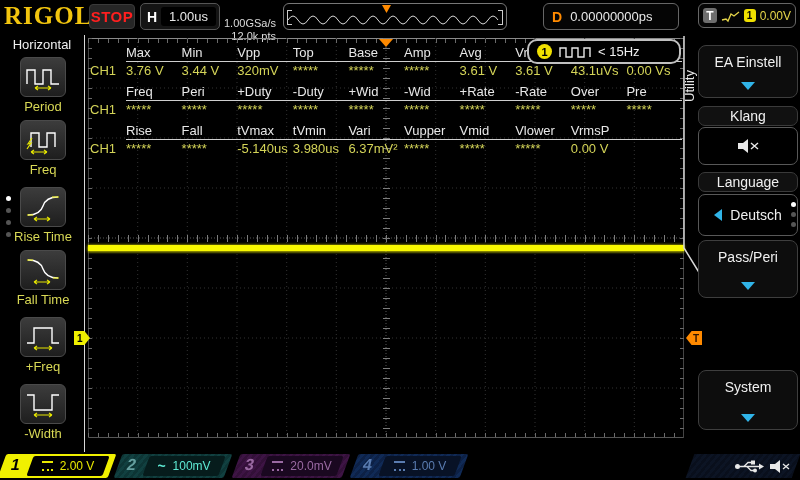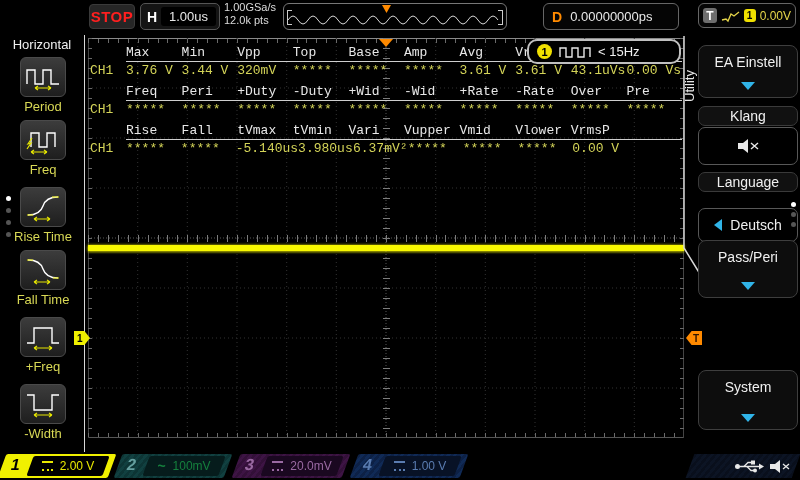--- a/index.html
+++ b/index.html
@@ -8,21 +8,21 @@
   .abs{position:absolute;}
 
   
   .logo{left:4px;top:2px;font-family:"Liberation Serif",serif;font-weight:bold;font-size:25px;color:#f2c50e;letter-spacing:1px;}
   .stopbox{left:89px;top:4px;width:44px;height:23px;background:#262626;border-radius:4px;border:1px solid #3a3a3a;
            color:#ff1f1f;font-weight:bold;font-size:15px;display:flex;align-items:center;justify-content:center;letter-spacing:.5px;}
   .hbox{left:140px;top:3px;width:78px;height:25px;background:#141414;border:1px solid #555;border-radius:5px;
         display:flex;align-items:center;}
   .hletter{color:#fff;font-weight:bold;font-size:14px;margin:0 4px 0 6px;}
   .hval{flex:1;background:#000;height:19px;border-radius:3px;color:#e8e8e8;font-size:13px;display:flex;align-items:center;justify-content:center;margin-right:3px;}
-  .acq{left:224px;top:1px;color:#dcdcdc;font-size:11px;line-height:13px;}
+  .acq{left:224px;top:17px;color:#dcdcdc;font-size:11px;line-height:13px;text-align:right;}
   .preview{left:283px;top:3px;width:222px;height:25px;background:#000;border:1px solid #777;border-radius:6px;}
   .bracketL{left:3px;top:6px;width:4px;height:13px;border-left:1px solid #ccc;border-top:1px solid #ccc;border-bottom:1px solid #ccc;}
   .bracketR{right:3px;top:6px;width:4px;height:13px;border-right:1px solid #ccc;border-top:1px solid #ccc;border-bottom:1px solid #ccc;}
   .pvmark{left:98px;top:1px;width:9px;height:8px;background:#ff8a00;clip-path:polygon(0 0,100% 0,50% 100%);}
   .dbox{left:543px;top:3px;width:134px;height:25px;background:#050505;border:1px solid #666;border-radius:6px;display:flex;align-items:center;}
   .dletter{color:#ff8a00;font-weight:bold;font-size:14px;margin:0 8px 0 8px;}
   .dval{color:#e8e8e8;font-size:13px;flex:1;margin-right:6px;}
   .tbox{left:698px;top:3px;width:98px;height:25px;background:#050505;border:1px solid #666;border-radius:6px;display:flex;align-items:center;gap:4px;padding:0 4px;box-sizing:border-box;}
   .tletter{width:15px;height:15px;background:#6e6e6e;border-radius:3px;color:#fff;font-weight:bold;font-size:12px;display:flex;align-items:center;justify-content:center;}
   .tsrc{width:13px;height:13px;background:#f0e000;border-radius:3px;color:#000;font-weight:bold;font-size:10px;display:flex;align-items:center;justify-content:center;}
@@ -48,21 +48,21 @@
   .comb-r{left:592px;top:0;width:4px;height:400px;background:repeating-linear-gradient(180deg,#6a6a6a 0 1px,transparent 1px 10px);}
   .trace{left:0;top:207px;width:596px;height:6px;background:#f8f800;box-shadow:0 0 3px rgba(255,255,0,.9),0 2px 2px rgba(160,160,0,.45);}
   .trigpos{left:379px;top:39px;width:0;height:0;border-left:7px solid transparent;border-right:7px solid transparent;border-top:8px solid #ff8a00;}
   .chmark{left:74px;top:331px;width:16px;height:14px;background:#f0f000;clip-path:polygon(0 0,65% 0,100% 50%,65% 100%,0 100%);
           color:#000;font-size:10px;font-weight:bold;display:flex;align-items:center;justify-content:flex-start;padding-left:3px;box-sizing:border-box;}
   .tmark{left:686px;top:331px;width:16px;height:14px;background:#ff8a00;clip-path:polygon(35% 0,100% 0,100% 100%,35% 100%,0 50%);
          color:#301500;font-size:10px;font-weight:bold;display:flex;align-items:center;justify-content:flex-end;padding-right:3px;box-sizing:border-box;}
 
   
   .mtable{left:90px;top:45px;width:592px;}
-  .mgroup{margin-bottom:6px;font-family:Liberation Mono, monospace;}
+  .mgroup{margin-bottom:6px;}
   .mhead{position:relative;display:grid;grid-template-columns:36px repeat(10,1fr);height:17px;color:#e8e8e8;font-size:13px;}
   .mhead::after{content:"";position:absolute;left:36px;right:0;bottom:0;height:1px;background:#cfcfcf;}
   .mvals{display:grid;grid-template-columns:36px repeat(10,1fr);height:16px;color:#d4d458;font-size:13px;align-items:center;}
   .mh,.mv{white-space:nowrap;overflow:visible;}
   .mlabel{color:#d4d458;}
 
   
   .popup{left:527px;top:39px;width:154px;height:25px;background:#000;border:2px solid #c0c0c0;border-radius:10px;
          display:flex;align-items:center;gap:6px;padding:0 8px;box-sizing:border-box;z-index:5;}
   .popup-badge{width:15px;height:15px;border-radius:50%;background:#f0e000;color:#000;font-size:11px;font-weight:bold;
@@ -92,33 +92,34 @@
   .ch2 .chnum{color:#66a0a0;}
   .ch3 .chnum{color:#9a6aa2;}
   .ch4 .chnum{color:#5a7cb0;}
   .chbox{position:absolute;left:28px;top:2px;width:76px;height:20px;transform:skewX(-20deg);border-radius:2px;}
   .ch1 .chbox{background:#000;}
   .ch2 .chbox{background:#061c1c;}
   .ch3 .chbox{background:#1a0820;}
   .ch4 .chbox{background:#081226;}
   .chcontent{position:absolute;left:30px;top:3px;width:72px;height:18px;display:flex;align-items:center;justify-content:center;gap:7px;font-size:12px;}
   .ch1 .chcontent{color:#e8e800;}
-  .ch2 .chcontent{color:#15803d;text-align:center;}
+  .ch2 .chcontent{color:#5eead4;text-align:center;}
   .ch3 .chcontent{color:#9a6aa2;}
   .ch4 .chcontent{color:#5a7cb0;}
   .dc-icon{display:inline-block;width:11px;height:6px;border-top:2px solid currentColor;border-bottom:2px dotted currentColor;}
   .ac-icon::after{content:"~";font-weight:bold;font-size:14px;}
   .statbox{left:690px;top:454px;width:106px;height:24px;}
   .statbg{position:absolute;inset:0;transform:skewX(-20deg);background:repeating-linear-gradient(115deg,#090f1c 0 3px,#0c1424 3px 6px);}
 </style>
 </head>
 <body>
 
 <div id="screen">
 
+  <div class="abs logo">RIGOL</div>
   <div class="abs stopbox">STOP</div>
 
   <div class="abs hbox">
     <span class="hletter">H</span>
     <span class="hval">1.00us</span>
   </div>
 
   <div class="abs acq">
     <div>1.00GSa/s</div>
     <div>12.0k pts</div>
@@ -374,21 +375,21 @@
   <div class="abs rm-item rm-value" style="top:127px;height:38px">
     <svg width="26" height="18">
       <polygon points="3,6 8,6 13,2 13,16 8,12 3,12" fill="#e8e8e8"></polygon>
       <path d="M16,6 l7,6 M23,6 l-7,6" stroke="#e8e8e8" stroke-width="1.4"></path>
     </svg>
   </div>
 
   <div class="abs rm-item rm-label" style="top:172px">
     <span>Language</span>
   </div>
-  <div class="abs rm-item rm-value" style="top:208px;height:34px">
+  <div class="abs rm-item rm-value" style="top:194px;height:42px">
     <span class="tri-left"></span>
     <span>Deutsch</span>
   </div>
 
   <div class="abs rm-item" style="top:240px;height:58px">
     <div class="rm-box">
       <span>Pass/Peri</span>
       <span class="tri-down"></span>
     </div>
   </div>

